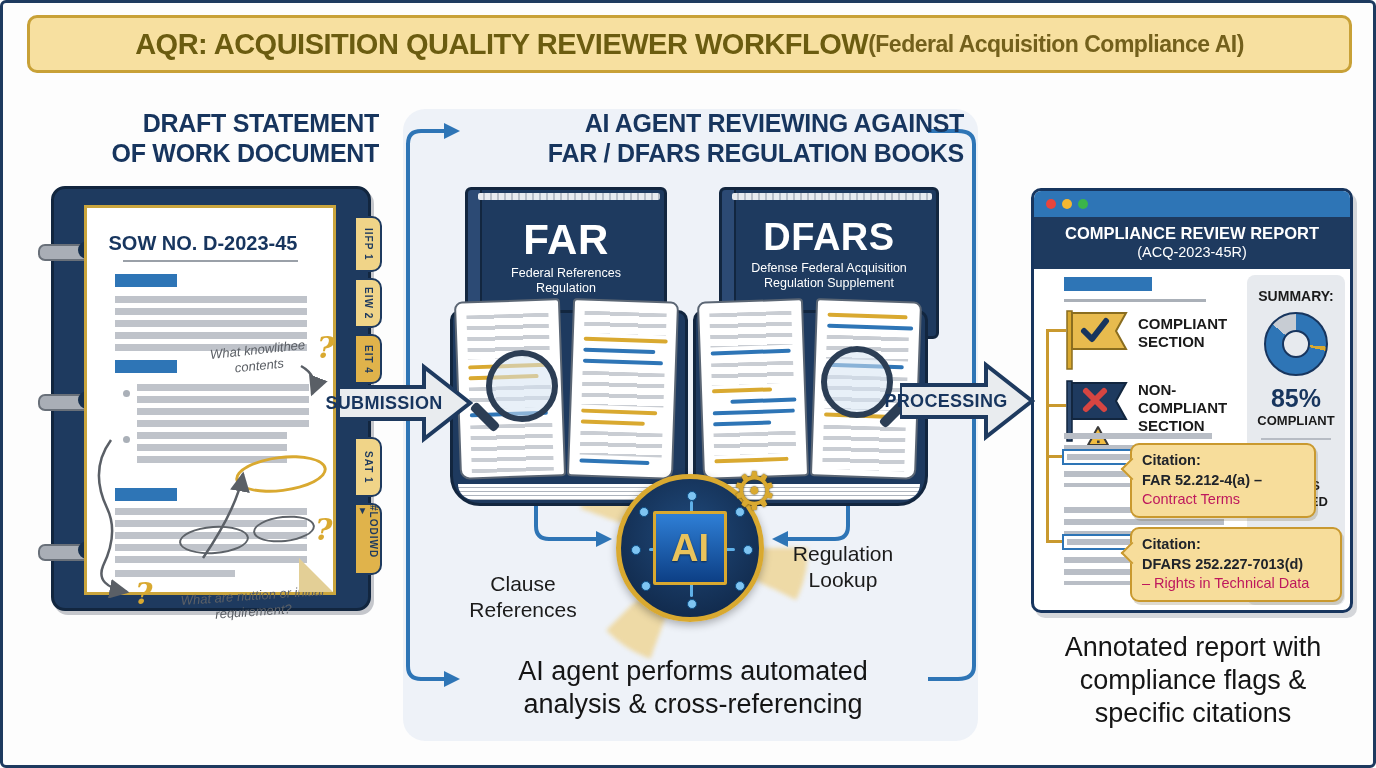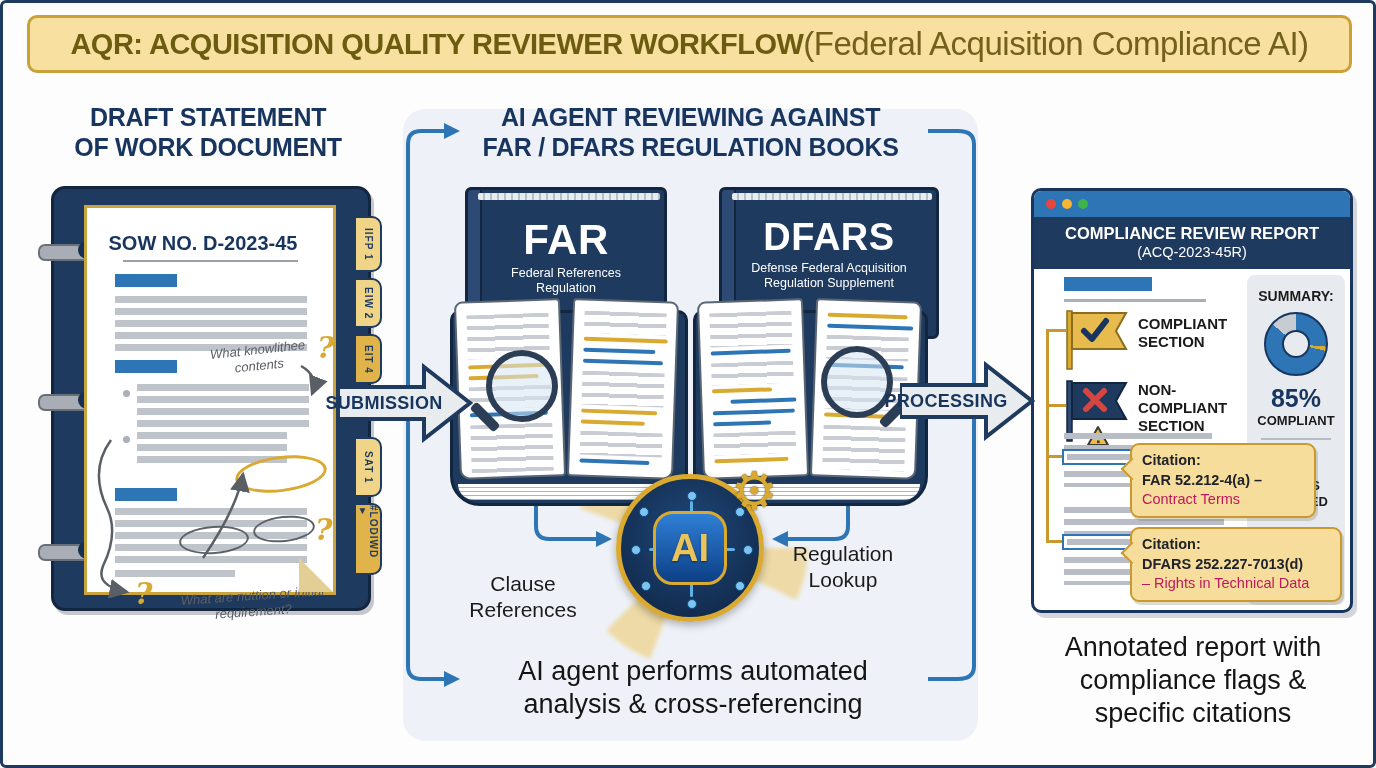--- a/index.html
+++ b/index.html
@@ -2,24 +2,24 @@
 <html><head>
 <meta charset="utf-8">
 <style>
   html,body{margin:0;padding:0;background:#ffffff;font-family:"Liberation Sans",sans-serif;}
   .canvas{position:relative;width:1376px;height:768px;background:#fdfdfd;border:3px solid #1e3a5f;border-radius:6px;box-sizing:border-box;overflow:hidden;}
   .preline{white-space:pre-line;}
 
   
   .banner{position:absolute;left:24px;top:12px;width:1325px;height:58px;background:#f7e0a0;border:3px solid #c8a137;border-radius:10px;box-sizing:border-box;display:flex;align-items:center;justify-content:center;}
   .banner .b1{font-weight:bold;font-size:29px;color:#6b5c10;letter-spacing:-.5px;}
-  .banner .b2{font-weight:400;font-size:33px;color:#73601c;letter-spacing:-.5px;}
-
-  
-  .col-head{position:absolute;margin:0;font-size:25px;font-weight:bold;color:#17355e;text-align:center;line-height:1.18;letter-spacing:-.3px;}
+  .banner .b2{font-weight:700;font-size:23px;color:#73601c;letter-spacing:-.5px;}
+
+  
+  .col-head{position:absolute;margin:6px;font-size:25px;font-weight:bold;color:#17355e;text-align:right;line-height:1.18;letter-spacing:-.3px;}
   .caption{position:absolute;font-size:27px;color:#151515;text-align:center;line-height:1.22;}
 
   
   .mid-panel{position:absolute;left:400px;top:106px;width:575px;height:632px;background:#eef2f8;border-radius:22px;}
   .connectors{position:absolute;left:393px;top:95px;z-index:1;}
 
   
   .binder{position:absolute;left:48px;top:183px;width:320px;height:425px;background:#1e3a5f;border:3px solid #12263f;border-radius:14px;box-sizing:border-box;z-index:2;box-shadow:3px 4px 0 rgba(30,40,60,.25);}
   .ring{position:absolute;left:-16px;width:52px;height:13px;background:#a9aeb6;border:2px solid #697079;border-radius:7px;}
   .ring::after{content:"";position:absolute;right:-4px;top:-5px;width:18px;height:18px;border:6px solid #16304f;border-radius:50%;background:transparent;box-sizing:border-box;}
@@ -60,21 +60,21 @@
   .pgreek{position:absolute;left:10px;right:10px;background:repeating-linear-gradient(180deg,#c9cdd3 0 4px,transparent 4px 11px);}
   .mag{position:absolute;width:72px;height:72px;border:6px solid #2c3e55;border-radius:50%;background:rgba(214,228,242,.55);box-sizing:border-box;z-index:3;}
   .mag .handle{position:absolute;width:34px;height:10px;background:#2c3e55;border-radius:4px;}
   .mag.left .handle{left:-24px;bottom:-6px;transform:rotate(45deg);}
   .mag.right .handle{right:-24px;bottom:-6px;transform:rotate(-45deg);}
 
   
   .starburst{position:absolute;left:570px;top:428px;width:235px;height:235px;border-radius:50%;z-index:1;filter:blur(2px);
     background:conic-gradient(from 10deg,rgba(238,205,122,.65) 0 26deg,transparent 26deg 80deg,rgba(238,205,122,.65) 80deg 106deg,transparent 106deg 190deg,rgba(238,205,122,.65) 190deg 216deg,transparent 216deg 280deg,rgba(238,205,122,.65) 280deg 306deg,transparent 306deg);}
   .ai-circle{position:absolute;left:613px;top:471px;width:148px;height:148px;border-radius:50%;background:radial-gradient(circle at 50% 40%,#204a7c,#122c4f 75%);border:5px solid #d9a930;box-sizing:border-box;z-index:2;box-shadow:0 3px 8px rgba(0,0,0,.3);}
-  .ai-chip{position:absolute;left:50%;top:50%;transform:translate(-50%,-50%);width:74px;height:74px;border-radius:20px;background:linear-gradient(180deg,#2f7fd6,#0d3f85);border:3px solid #d9a930;box-sizing:border-box;display:flex;align-items:center;justify-content:center;font-size:38px;font-weight:bold;color:#e9c35c;text-shadow:0 1px 2px rgba(0,0,0,.5);}
+  .ai-chip{position:absolute;left:50%;top:50%;transform:translate(-50%,-50%);width:74px;height:74px;border-radius:2px;background:linear-gradient(180deg,#2f7fd6,#0d3f85);border:3px solid #d9a930;box-sizing:border-box;display:flex;align-items:center;justify-content:center;font-size:38px;font-weight:bold;color:#e9c35c;text-shadow:0 1px 2px rgba(0,0,0,.5);}
   .cdot{position:absolute;width:8px;height:8px;border-radius:50%;background:#7ec4f2;border:1px solid #0e4f86;}
   .ctrace{position:absolute;background:#5fb0e8;border-radius:2px;}
   .gear{position:absolute;left:728px;top:462px;font-size:52px;color:#d9a930;z-index:3;text-shadow:0 0 2px #4a3a0a;line-height:1;}
   .ai-label{position:absolute;z-index:3;font-size:21px;color:#1b1b1b;text-align:center;line-height:1.25;}
 
   
   .window{position:absolute;left:1028px;top:185px;width:322px;height:425px;background:#ffffff;border:3px solid #17355e;border-radius:10px;box-sizing:border-box;overflow:hidden;z-index:2;box-shadow:4px 5px 0 rgba(30,40,60,.18);}
   .win-topbar{position:absolute;left:0;top:0;right:0;height:26px;background:#2e75b6;}
   .win-dot{position:absolute;top:8px;width:10px;height:10px;border-radius:50%;}
   .win-header{position:absolute;left:0;top:26px;right:0;height:52px;background:#1e3a5f;color:#fff;text-align:center;}

